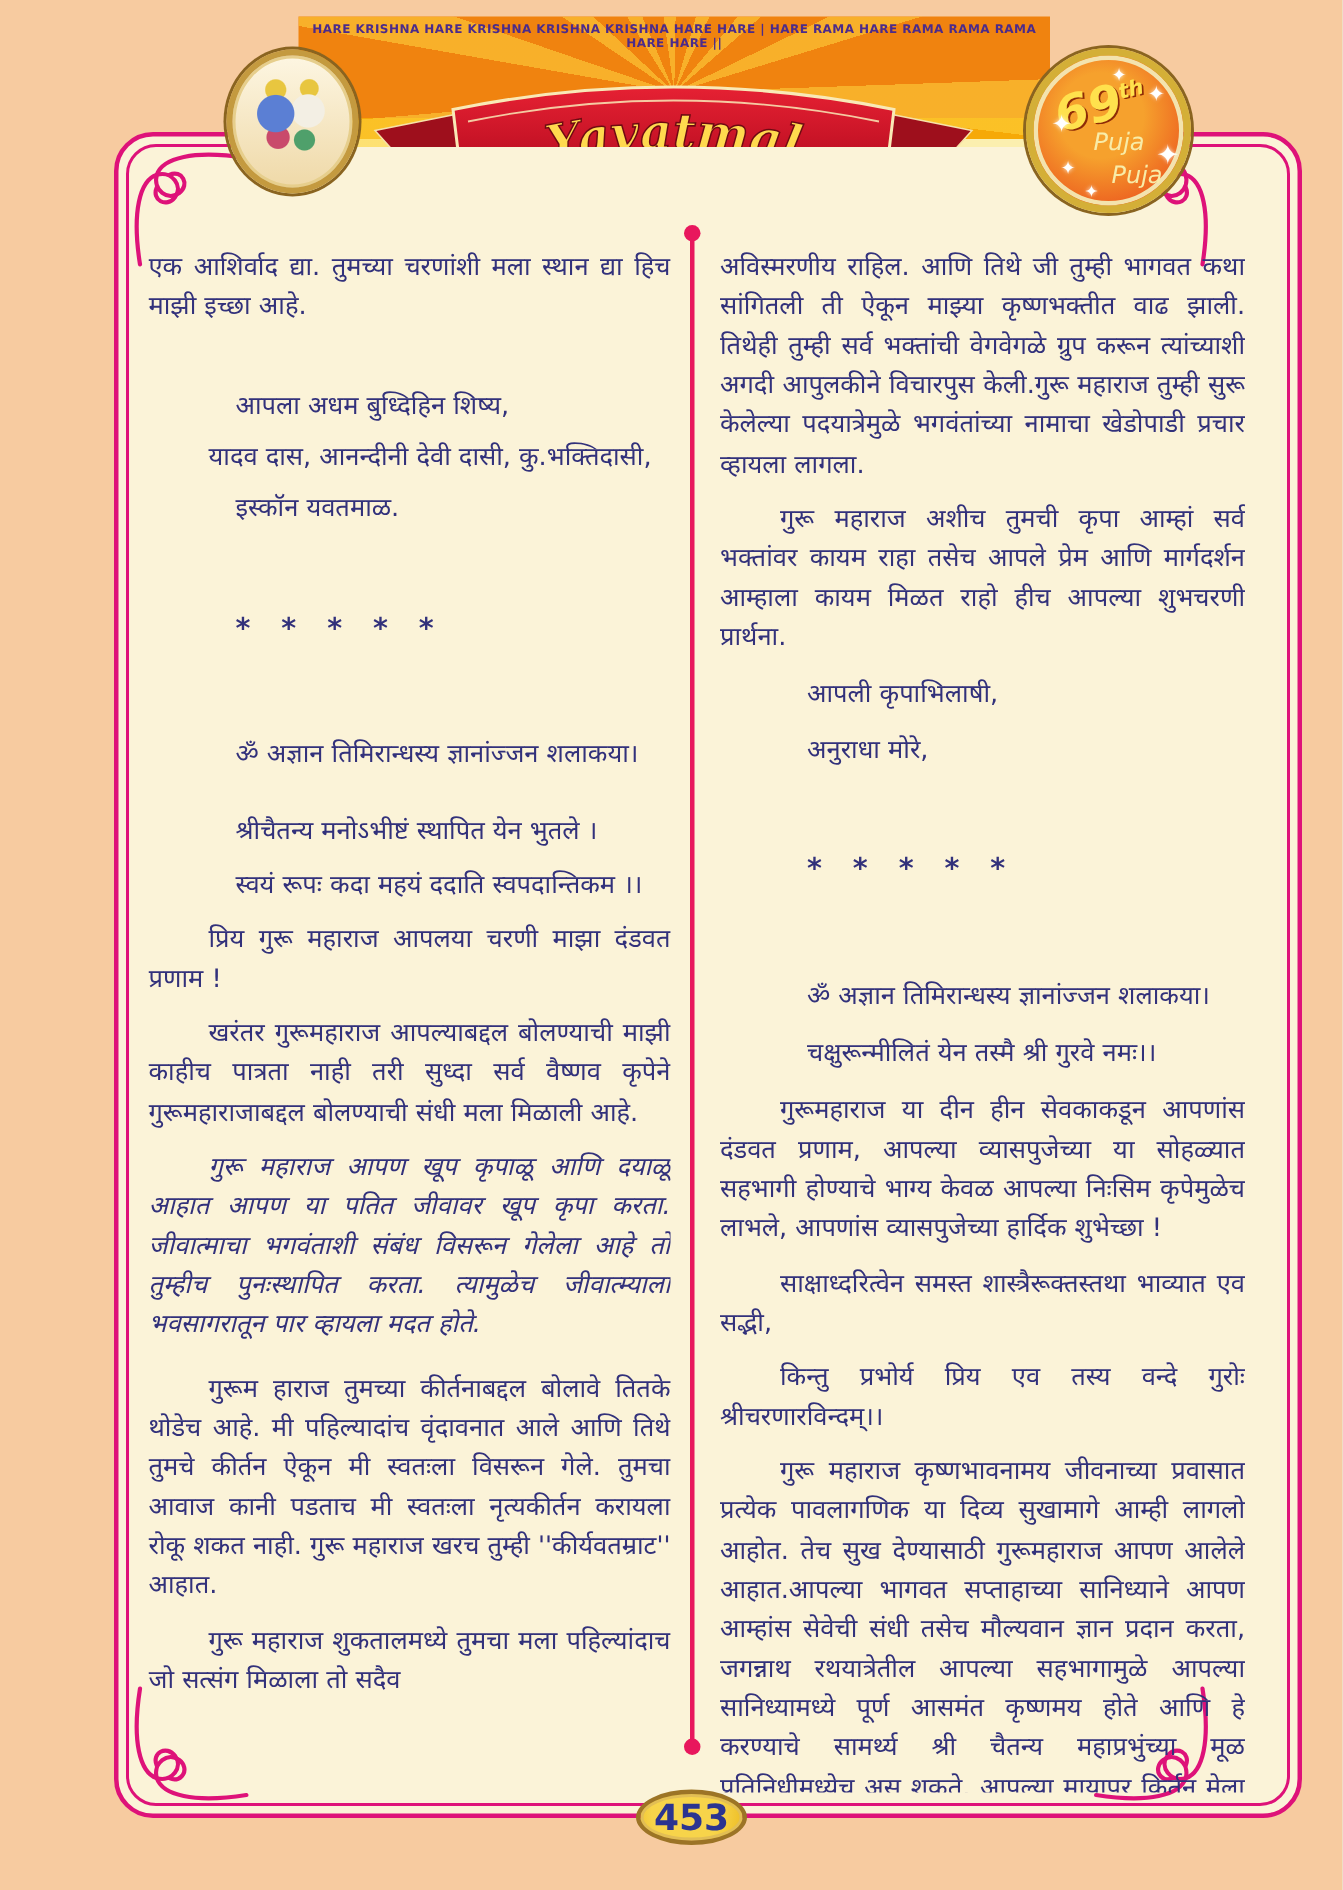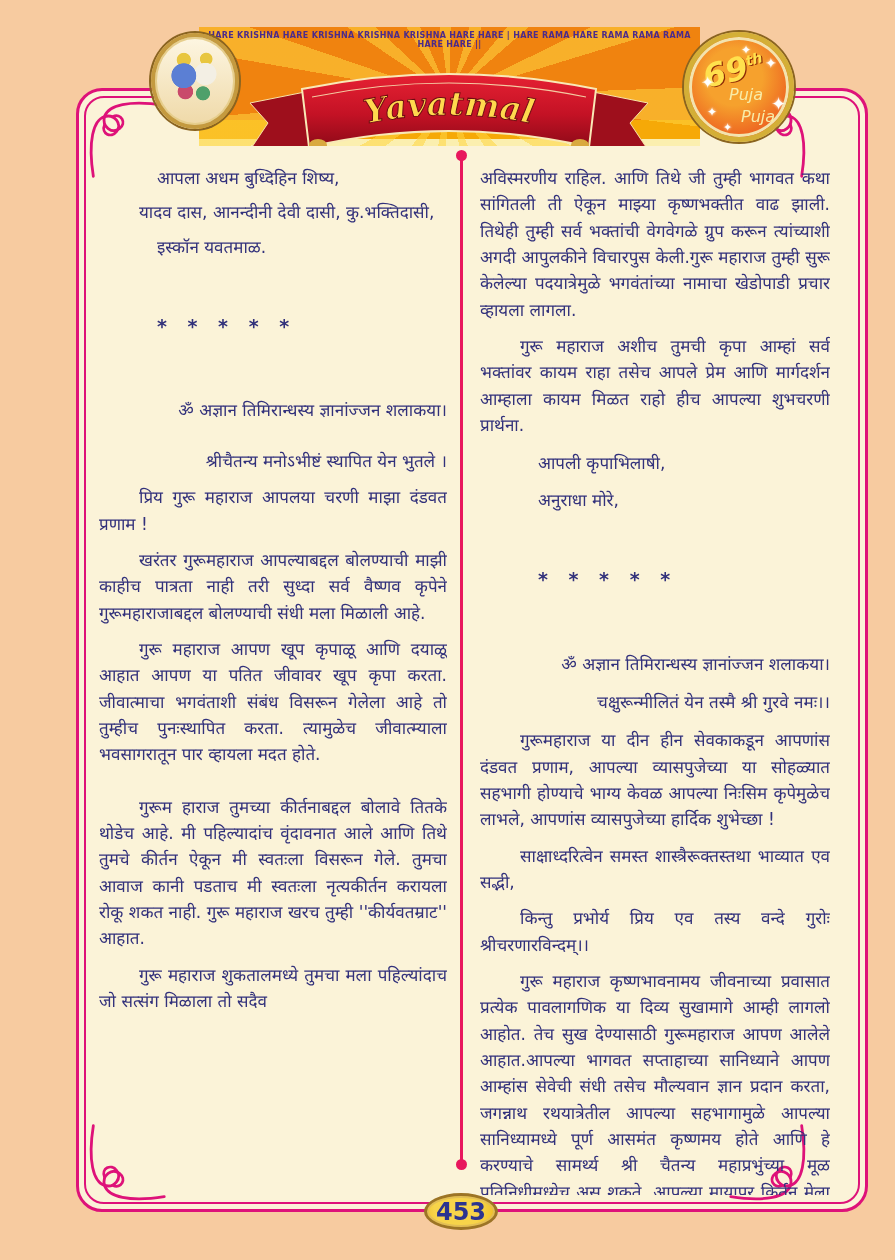--- a/index.html
+++ b/index.html
@@ -19,21 +19,21 @@
     position:absolute; inset:5px; border:2px solid #DE1279; border-radius:20px;
   }
   .flourish { position:absolute; width:84px; height:84px; }
   .fl-tl { left:84px;  top:96px; }
   .fl-tr { right:84px; top:96px; transform:scaleX(-1); }
   .fl-bl { left:84px;  bottom:54px; transform:scaleY(-1); }
   .fl-br { right:84px; bottom:54px; transform:scale(-1,-1); }
 
   
   .band {
-    position:absolute; left:199px; top:27px; width:501px; height:119px;
+    position:absolute; left:199px; top:11px; width:501px; height:87px;
     background:linear-gradient(180deg,#F0830F 0 78%, #F6A907 78% 94%, #FBEFAF 94%);
     overflow:hidden;
   }
   .rays {
     position:absolute; inset:0;
     background:repeating-conic-gradient(from -8deg at 50% 58%,
       rgba(255,213,64,.55) 0 9deg, rgba(240,131,9,0) 9deg 24deg);
   }
   .mantra {
     position:absolute; left:0; right:0; top:4px; text-align:center;
@@ -90,21 +90,21 @@
   .col {
     position:absolute; top:165px; height:1030px; overflow:hidden;
     color:#32317B; font-size:17px; line-height:1.55;
   }
   .col-left  { left:99px;  width:348px; }
   .col-right { left:480px; width:350px; }
   .col p { margin:0 0 10px; }
   .para { text-align:justify; text-indent:40px; }
   .para.ni { text-indent:0; }
   .sign { padding-left:58px; }
-  .shloka { padding-left:58px;text-align:right; }
+  .shloka { padding-left:58px; }
   .stars { padding-left:58px; font-weight:bold; letter-spacing:7px; font-size:19px; }
 
   
   .pagenum {
     position:absolute; left:424px; top:1193px; width:74px; height:37px;
     border-radius:50%;
     background:radial-gradient(circle at 45% 38%, #F7D44A 0 55%, #EBB81C 100%);
     border:3px solid #9C7426;
     box-shadow:inset 0 0 0 2px #E2BE55;
     display:flex; align-items:center; justify-content:center;
@@ -144,29 +144,31 @@
       <path d="M10 86 C4 48 10 26 22 22 C33 19 41 30 35 38 C29 46 18 40 22 31" stroke="#DE1279" fill="none" stroke-width="3" stroke-linecap="round"></path>
     </svg>
   </div>
 
   <div class="divider">
     <span class="dot top"></span>
     <span class="dot bot"></span>
   </div>
 
   <div class="col col-left">
+      <p class="para ni" style="margin-bottom: 40px;">एक आशिर्वाद द्या. तुमच्या चरणांशी मला स्थान द्या हिच माझी इच्छा आहे.</p>
       <p class="sign" style="margin-bottom: 8px;">आपला अधम बुध्दिहिन शिष्य,</p>
       <p class="para" style="margin-bottom: 8px;">यादव दास, आनन्दीनी देवी दासी, कु.भक्तिदासी,</p>
       <p class="sign" style="margin-bottom: 52px;">इस्कॉन यवतमाळ.</p>
       <p class="stars" style="margin-bottom: 56px;">* * * * *</p>
       <p class="shloka" style="margin-bottom: 10px;">ॐ अज्ञान तिमिरान्धस्य ज्ञानांज्जन शलाकया।</p>
       <p class="shloka" style="margin-bottom: 10px; margin-top: 24px;">श्रीचैतन्य मनोऽभीष्टं स्थापित येन भुतले ।</p>
+      <p class="shloka" style="margin-bottom: 10px;">स्वयं रूपः कदा महयं ददाति स्वपदान्तिकम ।।</p>
       <p class="para" style="margin-bottom: 10px;">प्रिय गुरू महाराज आपलया चरणी माझा दंडवत प्रणाम !</p>
       <p class="para" style="margin-bottom: 10px;">खरंतर गुरूमहाराज आपल्याबद्दल बोलण्याची माझी काहीच पात्रता नाही तरी सुध्दा सर्व वैष्णव कृपेने गुरूमहाराजाबद्दल बोलण्याची संधी मला मिळाली आहे.</p>
-      <p class="para" style="margin-bottom: 26px;">गुरू महाराज आपण खूप कृपाळू आणि दयाळू आहात आपण या पतित जीवावर खूप कृपा करता. जीवात्माचा भगवंताशी संबंध विसरून गेलेला आहे तो तुम्हीच पुनःस्थापित करता. त्यामुळेच जीवात्म्याला भवसागरातून पार व्हायला मदत होते.</p>
+      <p class="para" style="margin-bottom: 16px; font-style: italic;">गुरू महाराज आपण खूप कृपाळू आणि दयाळू आहात आपण या पतित जीवावर खूप कृपा करता. जीवात्माचा भगवंताशी संबंध विसरून गेलेला आहे तो तुम्हीच पुनःस्थापित करता. त्यामुळेच जीवात्म्याला भवसागरातून पार व्हायला मदत होते.</p>
       <p class="para" style="margin-bottom: 10px;">गुरूम हाराज तुमच्या कीर्तनाबद्दल बोलावे तितके थोडेच आहे. मी पहिल्यादांच वृंदावनात आले आणि तिथे तुमचे कीर्तन ऐकून मी स्वतःला विसरून गेले. तुमचा आवाज कानी पडताच मी स्वतःला नृत्यकीर्तन करायला रोकू शकत नाही. गुरू महाराज खरच तुम्ही ''कीर्यवतम्राट'' आहात.</p>
       <p class="para" style="margin-bottom: 0px;">गुरू महाराज शुकतालमध्ये तुमचा मला पहिल्यांदाच जो सत्संग मिळाला तो सदैव</p>
     </div>
   <div class="col col-right">
       <p class="para ni" style="margin-bottom: 10px;">अविस्मरणीय राहिल. आणि तिथे जी तुम्ही भागवत कथा सांगितली ती ऐकून माझ्या कृष्णभक्तीत वाढ झाली. तिथेही तुम्ही सर्व भक्तांची वेगवेगळे ग्रुप करून त्यांच्याशी अगदी आपुलकीने विचारपुस केली.गुरू महाराज तुम्ही सुरू केलेल्या पदयात्रेमुळे भगवंतांच्या नामाचा खेडोपाडी प्रचार व्हायला लागला.</p>
       <p class="para" style="margin-bottom: 12px;">गुरू महाराज अशीच तुमची कृपा आम्हां सर्व भक्तांवर कायम राहा तसेच आपले प्रेम आणि मार्गदर्शन आम्हाला कायम मिळत राहो हीच आपल्या शुभचरणी प्रार्थना.</p>
       <p class="sign" style="margin-bottom: 10px;">आपली कृपाभिलाषी,</p>
       <p class="sign" style="margin-bottom: 52px;">अनुराधा मोरे,</p>
       <p class="stars" style="margin-bottom: 56px;">* * * * *</p>
       <p class="shloka" style="margin-bottom: 12px;">ॐ अज्ञान तिमिरान्धस्य ज्ञानांज्जन शलाकया।</p>

